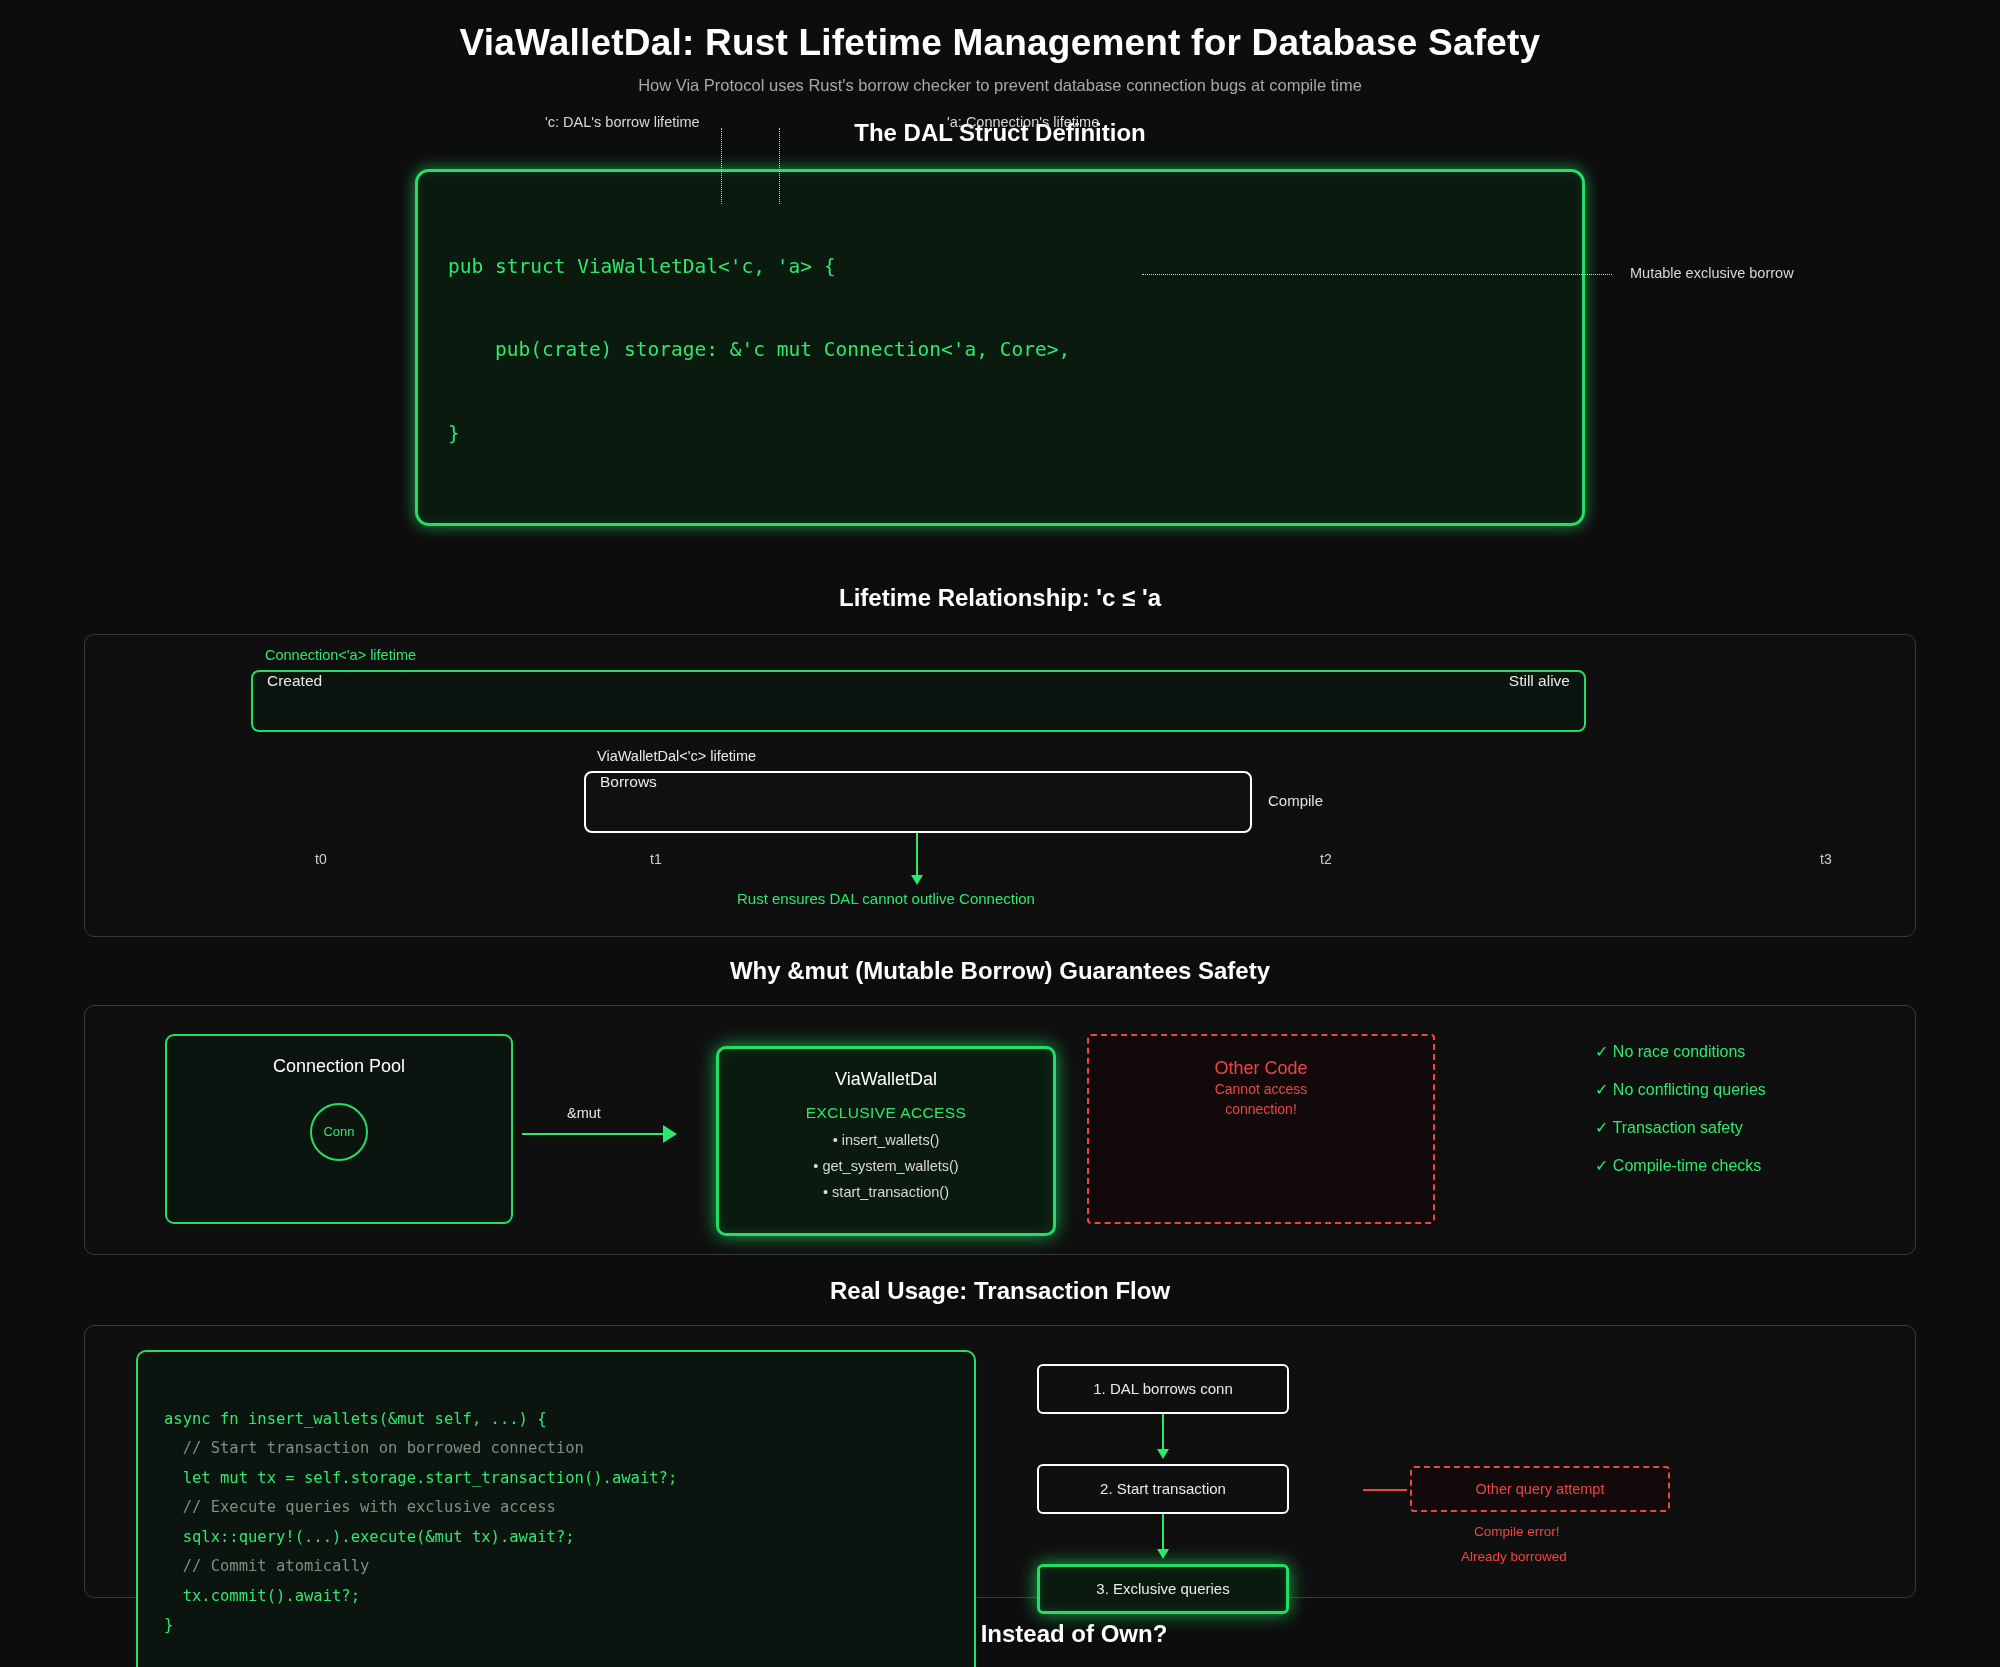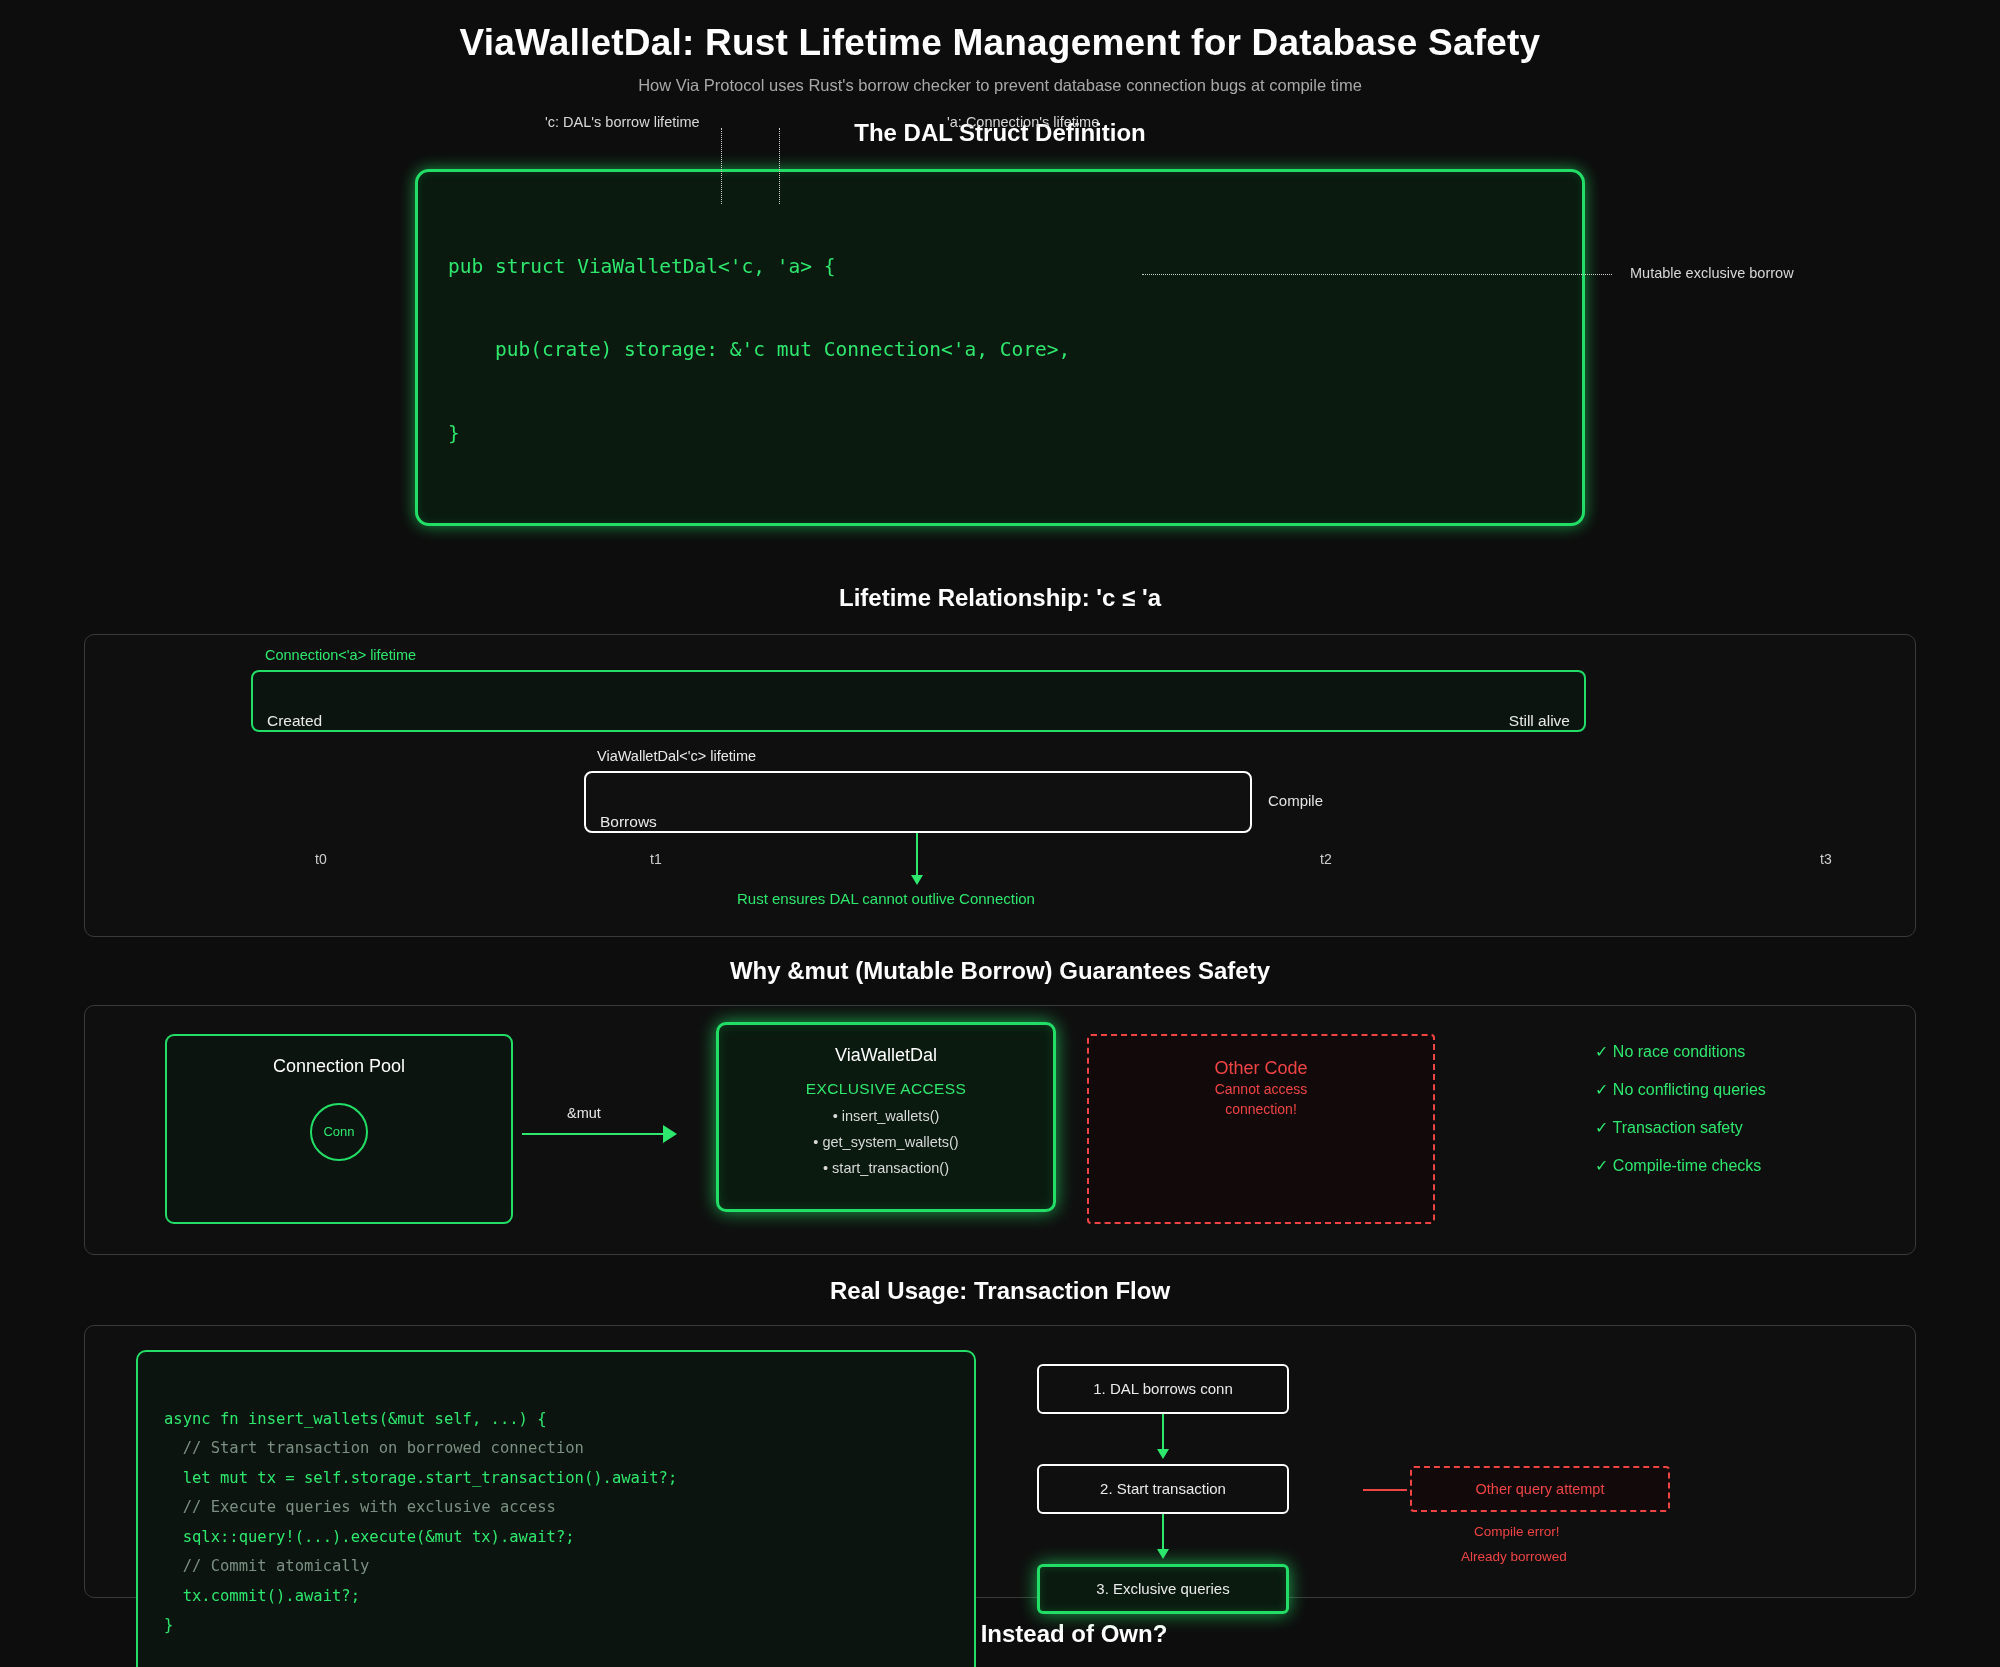--- a/index.html
+++ b/index.html
@@ -82,21 +82,21 @@
   .hdash {
     position: absolute;
     border-top: 1.5px dotted #cfcfcf;
   }
   
   .bar {
     position: absolute;
     box-sizing: border-box;
     border-radius: 8px;
     display: flex;
-    align-items: flex-end;
+    align-items: flex-start;
     padding: 0 14px;
     font-size: 15.5px;
   }
   .bar-conn {
     border: 2px solid #22dd66;
     color: #eaeaea;
     background: #0b140e;
   }
   .bar-dal {
     border: 2.5px solid #ffffff;
@@ -352,21 +352,21 @@
   <div class="panel" style="margin-top:20px; height:250px;">
     <div class="box-plain" style="left:80px; top:28px; width:348px; height:190px;">
       <div class="bx-title">Connection Pool</div>
       <div class="conn-circle">Conn</div>
     </div>
 
     <div class="arrow-right-line" style="left:437px; top:127px; width:144px;"></div>
     <div class="arrow-right-head" style="left:578px; top:119px;"></div>
     <div class="label-mut" style="left:482px; top:99px;">&amp;mut</div>
 
-    <div class="box-glow" style="left:631px; top:16px; width:340px; height:190px;">
+    <div class="box-glow" style="left:631px; top:40px; width:340px; height:190px;">
       <div class="bx-title">ViaWalletDal</div>
       <div class="bx-sub">EXCLUSIVE ACCESS</div>
       <div class="bx-item">• insert_wallets()</div>
       <div class="bx-item">• get_system_wallets()</div>
       <div class="bx-item">• start_transaction()</div>
     </div>
 
     <div class="box-dashed-red" style="left:1002px; top:28px; width:348px; height:190px;">
       <div class="red-title">Other Code</div>
       <div class="red-note" style="white-space:pre-line;">Cannot access

